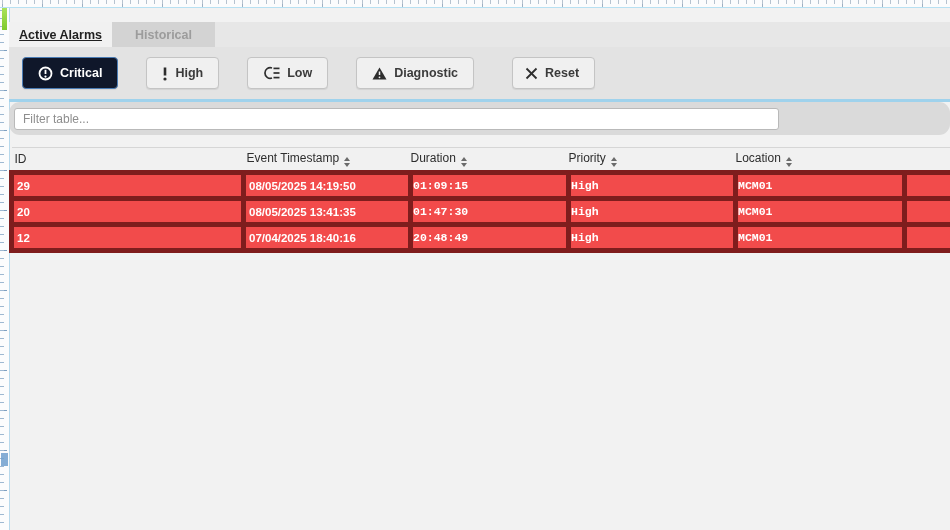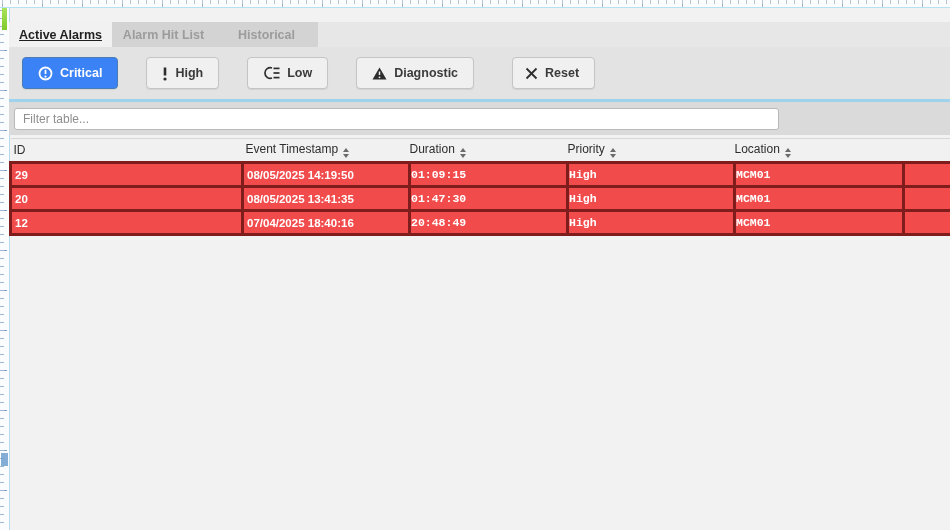--- a/index.html
+++ b/index.html
@@ -31,39 +31,39 @@
   .tab-active .tab-txt{text-decoration:underline;}
   .tab-inactive{background:#d3d3d3;color:#9c9c9c;font-weight:600;}
 
   
   .toolbar{height:52px;background:#e3e3e3;border-bottom:3px solid #9fd2ec;
     display:flex;align-items:center;padding-left:13px;gap:28px;}
   .tb-btn{display:inline-flex;align-items:center;justify-content:center;gap:7px;
     height:32px;padding:0 15px;border:1px solid #c4c4c4;border-radius:4px;
     background:#f0f0f0;font-family:inherit;font-size:12.5px;font-weight:bold;color:#3b3b3b;
     box-shadow:0 1px 1px rgba(0,0,0,.07);cursor:default;}
-  .tb-btn.critical{background:#3b82f6;border-color:#4a7cb5;color:#ffffff;text-align:center;}
+  .tb-btn.critical{background:#0f172a;border-color:#4a7cb5;color:#ffffff;text-align:center;}
   .tb-btn.mL{margin-left:10px;padding-left:12px;}
   .ic{display:inline-flex;align-items:center;}
 
   
-  .filterrow{height:33px;background:#dadada;display:flex;align-items:center;}
+  .filterrow{height:33px;background:#dadada;display:flex;align-items:center;border-radius:11px;}
   .filter-input{margin-left:5px;width:765px;height:22px;border:1px solid #b9b9b9;
     border-radius:3px;background:#ffffff;font-family:inherit;font-size:12px;
     color:#333;padding:0 8px;box-sizing:border-box;outline:none;}
   .filter-input::placeholder{color:#8e8e8e;}
 
   
-  .table-wrap{margin-top:3px;width:941px;overflow:hidden;}
+  .table-wrap{margin-top:12px;width:941px;overflow:hidden;}
   table{border-collapse:collapse;table-layout:fixed;width:963px;}
   thead th{height:22px;background:#f1f1f1;border-top:1px solid #d6d6d6;
     font-size:12px;font-weight:400;color:#2e2e2e;padding:0;white-space:nowrap;cursor:default;}
   th.al{text-align:left;padding-left:3px;}
   th.ctr{text-align:left;}
-  tbody td{height:21px;background:#f24b4b;border:3px solid #7f1d1d;
+  tbody td{height:21px;background:#f24b4b;border:5px solid #7f1d1d;
     color:#ffffff;font-size:11.5px;font-weight:bold;padding:0;white-space:nowrap;}
   td.al{text-align:left;padding-left:3px;}
   td.ctr{text-align:left;font-family:Liberation Mono, monospace;}
 
   .sort{display:inline-flex;flex-direction:column;gap:2px;margin-left:5px;vertical-align:1px;}
   .sort .up{width:0;height:0;border-left:3.5px solid transparent;border-right:3.5px solid transparent;
     border-bottom:4px solid #6b6b6b;}
   .sort .dn{width:0;height:0;border-left:3.5px solid transparent;border-right:3.5px solid transparent;
     border-top:4px solid #6b6b6b;}
 </style>
@@ -75,23 +75,20 @@
   <div class="ruler-top"></div>
   <div class="ruler-left"></div>
   <div class="marker-green"></div>
   <div class="marker-blue"></div>
 
   <div class="content">
 
     <div class="tabrow">
       <div class="tab tab-active">
         <span class="tab-txt">Active Alarms</span>
-      </div>
-      <div class="tab tab-inactive">
-        <span class="tab-txt">Alarm Hit List</span>
       </div>
       <div class="tab tab-inactive">
         <span class="tab-txt">Historical</span>
       </div>
     </div>
 
     <div class="toolbar">
 
       <button class="tb-btn critical">
         <span class="ic">

